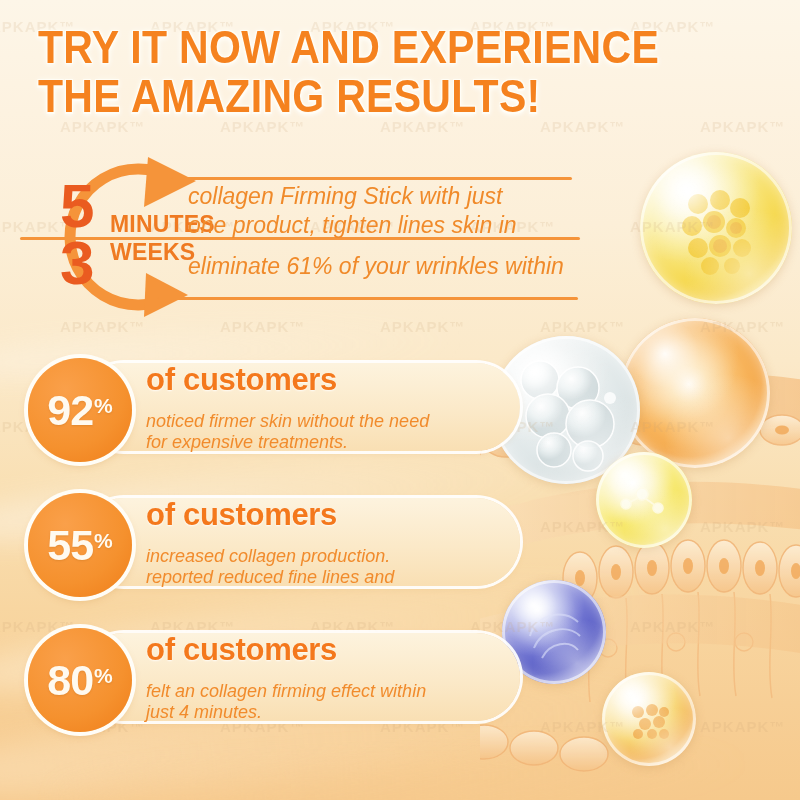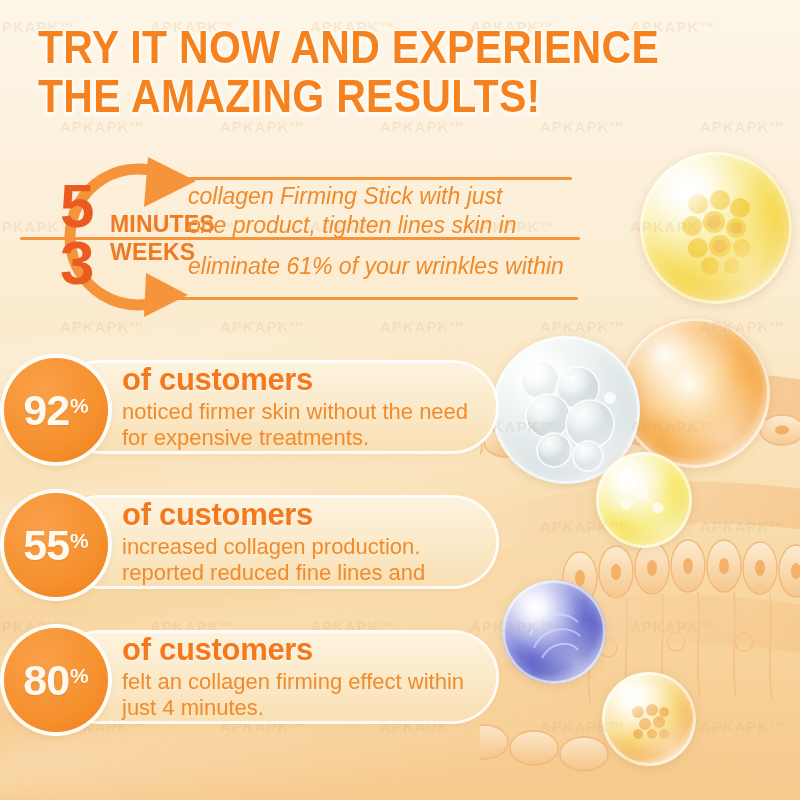--- a/index.html
+++ b/index.html
@@ -68,21 +68,21 @@
     position:absolute;left:168px;font-size:23px;font-style:italic;
     color:#f08a2a;line-height:1.24;white-space:nowrap;
   }
   .cl1{top:27px;}
   .cl2{top:97px;}
   .rule{
     position:absolute;height:3px;background:#f5943a;border-radius:2px;
   }
 
   
-  .stat{position:absolute;left:4px;width:492px;height:97px;}
+  .stat{position:absolute;left:28px;width:492px;height:97px;}
   .pill{
     position:absolute;left:52px;top:5px;width:440px;height:88px;
     border-radius:46px;
     background:linear-gradient(180deg,#fdf3de 0%,#fbe9c8 55%,#f9dfb3 100%);
     box-shadow:0 0 0 3px rgba(255,255,255,.92), 0 2px 6px rgba(214,160,92,.25);
   }
   .badge{
     position:absolute;left:0;top:0;width:104px;height:104px;border-radius:50%;
     background:radial-gradient(circle at 36% 30%,#fba council,#f7993a 0%,#f4871f 72%,#ef7d18 100%);
     background:radial-gradient(circle at 36% 30%,#faa04a 0%,#f5912e 60%,#ef7d18 100%);
@@ -99,22 +99,22 @@
     position:relative;top:-12px;
     text-shadow:0 1px 2px rgba(190,110,30,.35);
   }
   .stat-text{position:absolute;left:118px;top:6px;width:400px;}
   .stat-head{
     font-size:31px;font-weight:700;color:#f4781c;line-height:1.02;
     letter-spacing:-.3px;
     text-shadow:0 1px 2px rgba(255,255,255,.85);
   }
   .stat-sub{
-    font-size:22px;color:#f18b2c;line-height:1.2;
-    margin-top:3px;
+    font-size:18px;font-style:italic;color:#f18b2c;line-height:1.2;
+    margin-top:15px;
   }
   .stat-sub div{white-space:nowrap;}
 
   
   .deco{position:absolute;right:0;top:0;width:320px;height:800px;overflow:hidden;}
   .tissue{position:absolute;opacity:.85;}
   .sphere{position:absolute;border-radius:50%;}
   .sphere .glass{
     position:absolute;inset:0;border-radius:50%;
     background:

